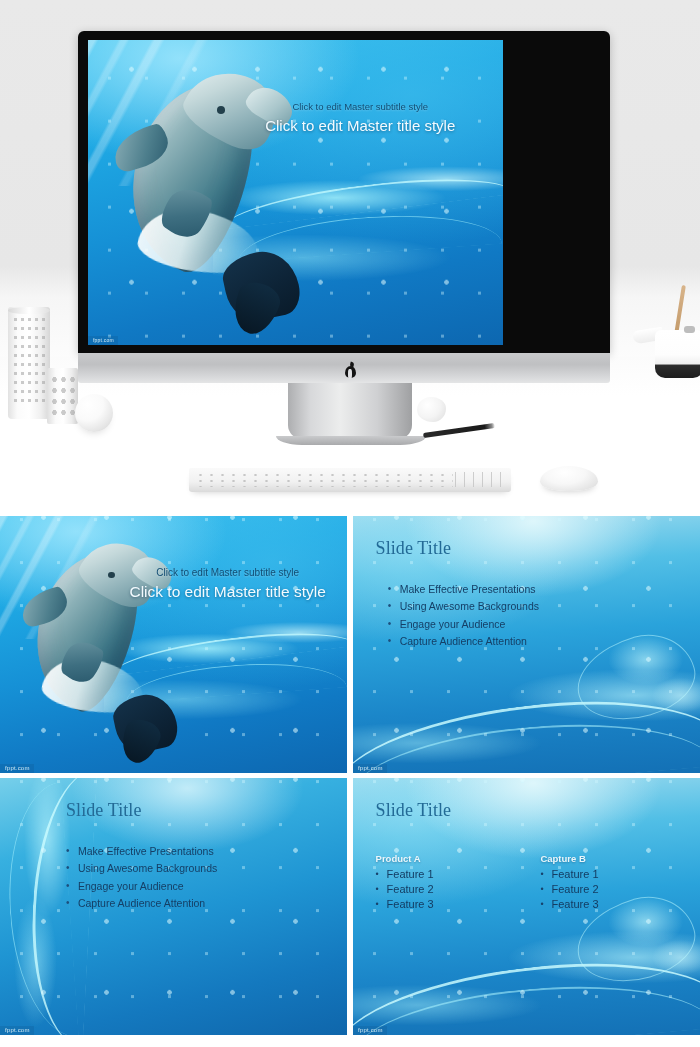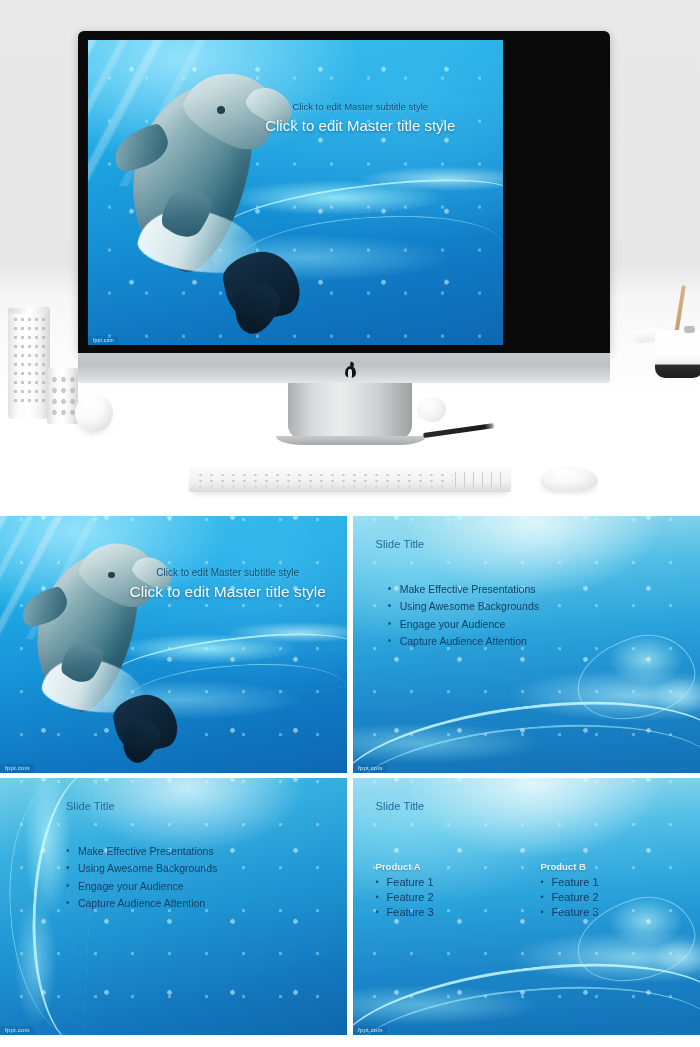--- a/index.html
+++ b/index.html
@@ -350,34 +350,33 @@
     font-size:10px; color:#134d73; margin-bottom:5px; text-align:center;
     text-shadow: 0 1px 2px rgba(255,255,255,.25); white-space:nowrap;
   }
   .title-line {
     font-size:15.5px; color:#f4fbff; white-space:nowrap; text-align:center;
     text-shadow: 0 1px 3px rgba(0,40,70,.45);
   }
 
   .slide-title {
     position:absolute; left:6.5%; top:8.5%;
-    font-size:11px; color:#236a96; letter-spacing:.1px;
+    font-size:18px; color:#236a96; letter-spacing:.1px;font-family:Liberation Serif, serif;
   }
   .bullets { position:absolute; left:10%; top:26%; }
   .bullets.indent { left:19%; }
   .bullet-row { display:flex; align-items:flex-start; margin-bottom:5.5px; }
   .bullet-dot { color:#1d4f7d; font-size:10px; line-height:12px; width:12px; flex:0 0 12px; }
   .bullet-text { font-size:10.5px; color:#153f66; line-height:12px; white-space:nowrap; }
 
   .columns { position:absolute; left:6.5%; top:29%; width:88%; display:flex; gap:10%; }
   .col { flex:0 0 44%; }
   .col-head {
     font-size:9.5px; font-weight:bold; color:#eaf6fb; margin-bottom:5px;
     text-shadow: 0 1px 2px rgba(0,50,85,.35);
-    margin-top: 8px;
   }
   .feat-row { display:flex; align-items:flex-start; margin-bottom:4px; }
   .feat-dot { color:#17436d; font-size:9px; line-height:11px; width:11px; flex:0 0 11px; }
   .feat-text { font-size:11px; color:#143d63; line-height:11px; white-space:nowrap; }
 
   
   .monitor-screen .subtitle-line { font-size:9.5px; }
   .monitor-screen .title-line { font-size:15px; }
 </style>
 </head>
@@ -540,21 +539,21 @@
             <div class="feat-row">
               <span class="feat-dot">•</span>
               <span class="feat-text">Feature 2</span>
             </div>
             <div class="feat-row">
               <span class="feat-dot">•</span>
               <span class="feat-text">Feature 3</span>
             </div>
           </div>
           <div class="col">
-            <div class="col-head">Product B</div>
+            <div class="col-head">Capture B</div>
             <div class="feat-row">
               <span class="feat-dot">•</span>
               <span class="feat-text">Feature 1</span>
             </div>
             <div class="feat-row">
               <span class="feat-dot">•</span>
               <span class="feat-text">Feature 2</span>
             </div>
             <div class="feat-row">
               <span class="feat-dot">•</span>

